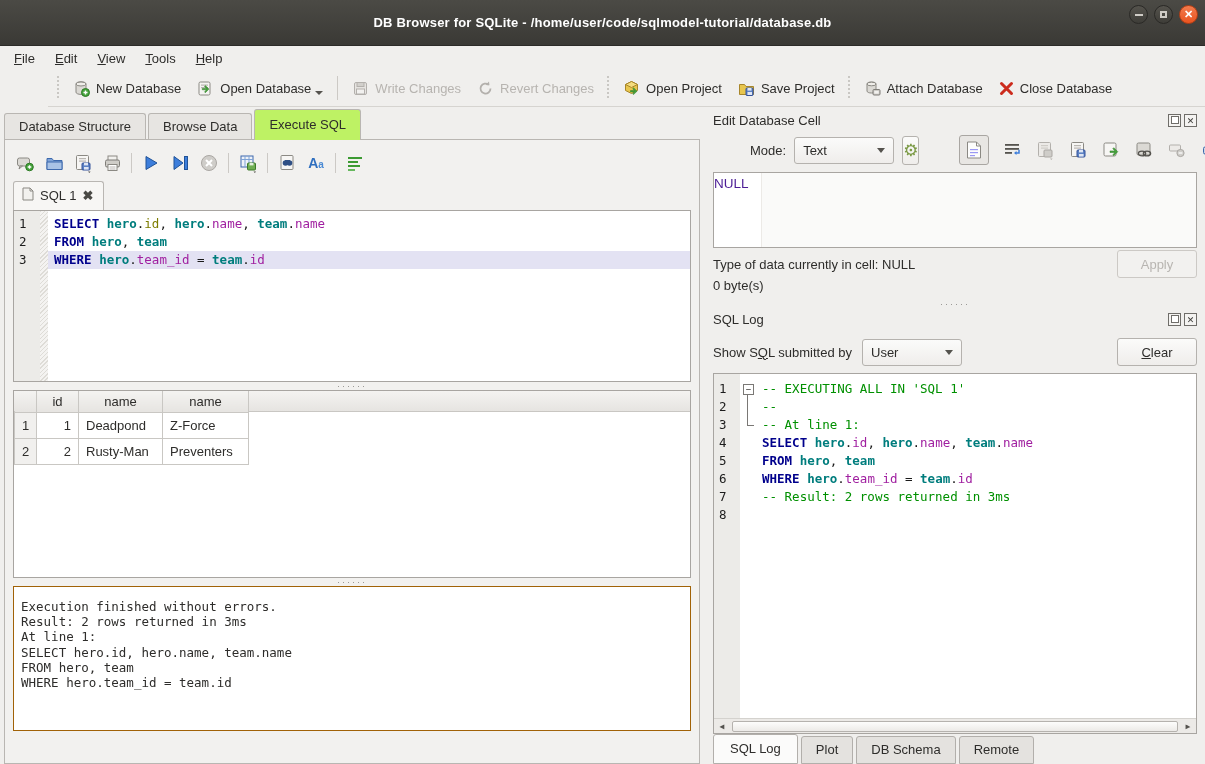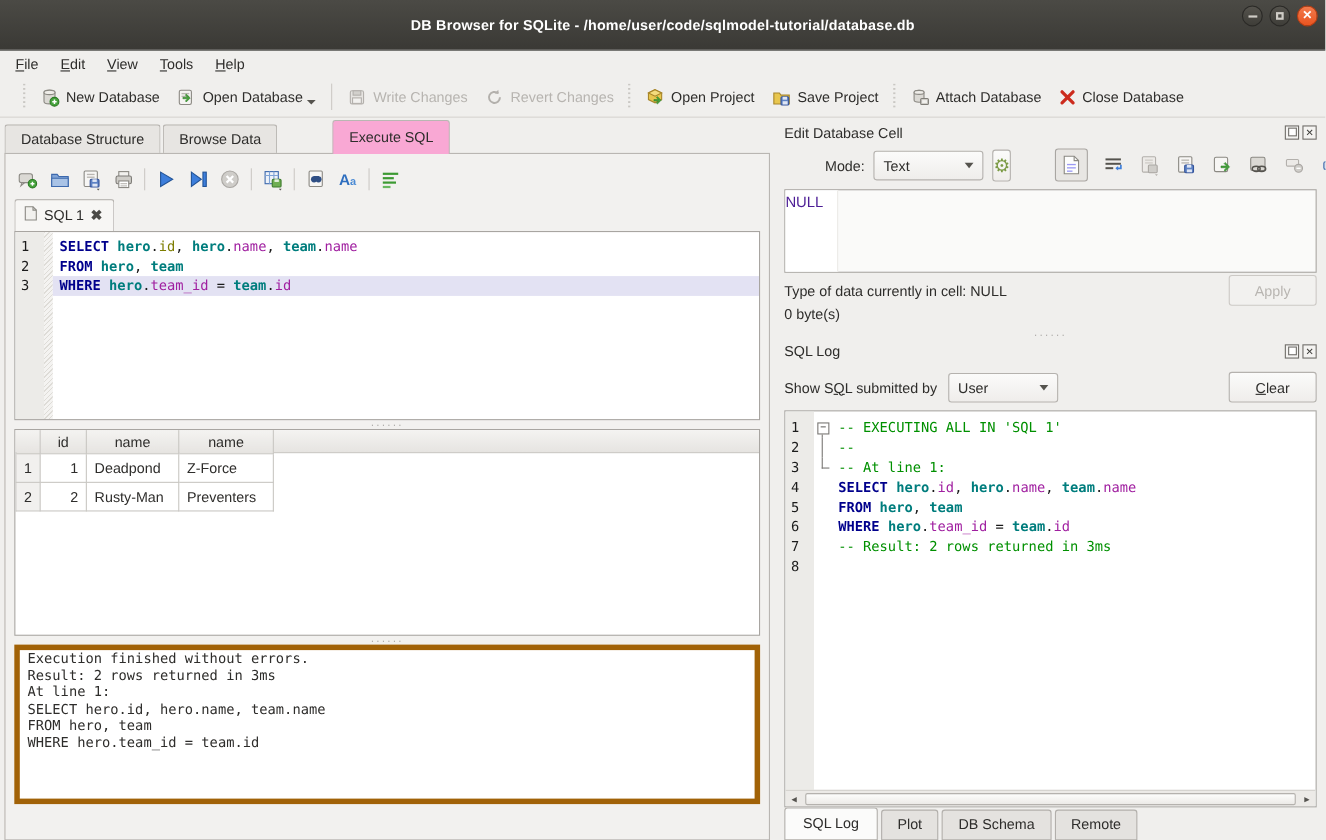--- a/index.html
+++ b/index.html
@@ -20,40 +20,40 @@
   .wbtn.close { background:linear-gradient(#f27b4d,#e95420); border-color:#b63e14; }
   .wbtn.close .x { color:#fff; font-size:11px; font-weight:bold; line-height:1; }
 
   
   .menubar { height:24px; flex:none; display:flex; align-items:center; padding-left:4px; background:#f0efed; }
   .menu-item { padding:3px 10px; cursor:default; }
   .menu-item u { text-decoration:underline; }
 
   
   .toolbar { height:37px; flex:none; display:flex; align-items:center; background:#f0efed;
-    border-bottom:1px solid #d6d4d0; padding-left:16px; }
+    border-bottom:1px solid #d6d4d0; padding-left:4px;margin-left:48px; }
   .tb-handle { width:7px; height:24px; margin:0 3px;
     background:repeating-linear-gradient(#c9c7c3 0 2px, #f0efed 2px 4px);
     background-size:2px 4px; background-repeat:repeat-y; background-position:2px 0; }
   .tb-sep { width:1px; height:24px; background:#ccc9c5; margin:0 6px; }
   .tb-btn { display:flex; align-items:center; gap:6px; padding:4px 8px; border-radius:3px; cursor:default; white-space:nowrap; }
   .tb-btn.disabled { color:#b7b4b0; }
   .tb-btn svg { display:block; }
   .caret-down { width:0; height:0; border-left:4px solid transparent; border-right:4px solid transparent;
     border-top:4px solid #55534e; margin-left:-2px; align-self:flex-end; margin-bottom:2px; }
 
   
   .content { flex:1; display:flex; min-height:0; }
 
   
   .left-panel { width:703px; flex:none; display:flex; flex-direction:column; padding-top:2px; position:relative; }
   .main-tabs { display:flex; align-items:flex-end; height:31px; padding-left:4px; }
   .mtab { padding:5px 14px 6px; border:1px solid #b9b6b2; border-bottom:none; background:#e7e5e2;
     border-radius:3px 3px 0 0; margin-right:2px; cursor:default; height:27px; }
-  .mtab.active { background:#f9a8d4; height:31px; padding-top:7px; position:relative; z-index:2;margin-left:48px; }
+  .mtab.active { background:#bef264; height:31px; padding-top:7px; position:relative; z-index:2; }
   .tab-pane { flex:1; border:1px solid #b9b6b2; background:#f2f1ef; margin:0 3px 0 4px; margin-top:-1px;
     padding:8px 8px 10px 8px; display:flex; flex-direction:column; min-height:0; }
 
   
   .sql-toolbar { display:flex; align-items:center; gap:9px; height:30px; flex:none; padding-left:2px; }
   .sicon { width:20px; height:20px; display:flex; align-items:center; justify-content:center; position:relative; cursor:default; }
   .ssep { width:1px; height:20px; background:#ccc9c5; }
 
   
   .sqltab-row { height:28px; flex:none; display:flex; align-items:flex-end; margin-top:4px; }
@@ -90,22 +90,22 @@
   .results thead th { background:linear-gradient(#f4f3f1,#e6e4e1); border-top:none; height:21px; font-weight:normal; text-align:center; }
   .results thead th.c0 { border-left:none; }
   .results tbody th { background:#f1f0ee; font-weight:normal; padding:0 5px; }
   .results td.num { text-align:right; }
   .results .hdr-fill { position:absolute; top:0; left:0; right:0; height:21px;
     background:linear-gradient(#f4f3f1,#e6e4e1); border-bottom:1px solid #c9c7c3; }
   .results table { position:relative; z-index:1; }
   .c0 { width:22px; } .c1 { width:42px; } .c2 { width:84px; } .c3 { width:86px; }
 
   
-  .message { height:145px; flex:none; border:5px solid #a16207; background:#fff; overflow:hidden;
-    font-family:"DejaVu Sans Mono", monospace; font-size:12.5px; padding:0 7px; }
+  .message { height:145px; flex:none; border:1px solid #a16207; background:#fff; overflow:hidden;
+    font-family:"DejaVu Sans Mono", monospace; font-size:12.5px; padding:12px 7px; }
   .msg-line { line-height:15.2px; white-space:pre; }
 
   
   .right-panel { flex:1; display:flex; flex-direction:column; padding:2px 8px 0 10px; min-width:0; }
   .dock-header { height:23px; flex:none; display:flex; align-items:center; justify-content:space-between; padding-right:0px; }
   .dock-icons { display:flex; gap:3px; }
   .dicon { width:13px; height:13px; border:1px solid #6f6d69; background:#f4f3f1; position:relative;
     display:flex; align-items:center; justify-content:center; font-size:9px; color:#3c3b38; }
   .dicon.float::before { content:''; position:absolute; right:1px; top:1px; width:6px; height:6px; border:1px solid #6f6d69; background:#fff; }
 

